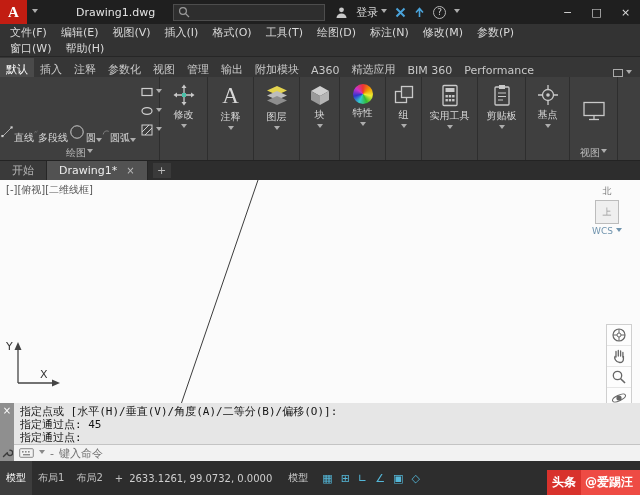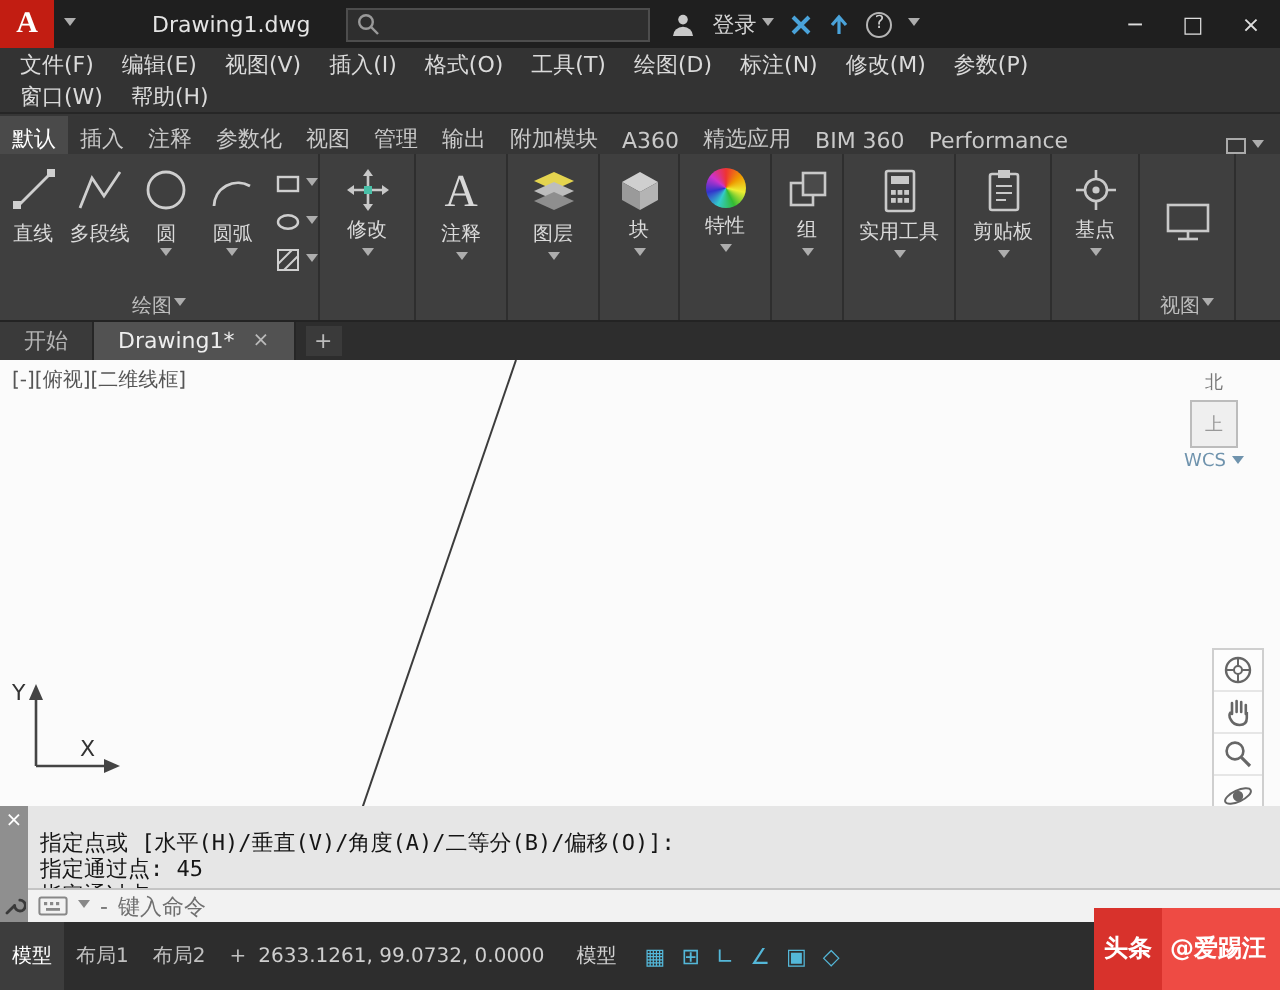--- a/index.html
+++ b/index.html
@@ -33,21 +33,21 @@
 .rtab.active{background:#4a4a4a;color:#fff}
 .rtabctl{margin-left:auto;display:flex;align-items:center;gap:3px;padding-right:8px}
 .rbox{width:10px;height:8px;border:1px solid #aaa}
 
 
 .rbody{height:84px;background:#3f3f3f;display:flex;flex:0 0 auto;border-bottom:1px solid #232323}
 .panel{border-right:1px solid #2e2e2e;display:flex;flex-direction:column}
 .pfoot{height:15px;display:flex;align-items:center;justify-content:center;gap:1px;font-size:10px;color:#bdbdbd}
 .drawp{width:160px}
 .drawtools{flex:1;display:flex}
-.dtool{width:34px;display:flex;flex-direction:column;align-items:center;padding-top:5px}
+.dtool{width:34px;display:flex;flex-direction:row;align-items:flex-end;padding-top:5px}
 .dtool .lbl{font-size:10px;color:#dadada;margin-top:2px;white-space:nowrap}
 .minicol{display:flex;flex-direction:column;gap:5px;padding:8px 0 0 4px}
 .minirow{display:flex;align-items:center;gap:2px}
 .cpanel{align-items:center;justify-content:flex-start;padding-top:7px;gap:2px}
 .cpanel .lbl{font-size:10px;color:#dadada;white-space:nowrap}
 .viewp{width:48px}
 .vbig{flex:1;display:flex;align-items:center;justify-content:center}
 .wheel{width:20px;height:20px;border-radius:50%;background:conic-gradient(#e33,#e90,#ee3,#3b3,#3cc,#33c,#c3c,#e33)}
 
 
@@ -69,35 +69,35 @@
 .navbar{position:absolute;top:144px;right:8px;width:26px;background:#fdfdfd;border:1px solid #cfcfcf;display:flex;flex-direction:column;align-items:center}
 .navitem{width:24px;height:21px;display:flex;align-items:center;justify-content:center;border-bottom:1px solid #e6e6e6}
 .navitem:last-child{border-bottom:none}
 .ucs{position:absolute;left:4px;bottom:8px}
 
 
 .cmd{height:58px;display:flex;flex:0 0 auto;background:#e6e6e6}
 .cmdside{width:14px;background:#8f8f8f;display:flex;flex-direction:column;align-items:center;justify-content:space-between;padding:3px 0}
 .cmdclose{color:#fff;font-size:10px;line-height:10px}
 .cmdmain{flex:1;display:flex;flex-direction:column;min-width:0}
-.cmdhist{flex:1;padding:12px 6px 0;font-family:"DejaVu Sans Mono","Liberation Mono",monospace;font-size:11px;line-height:13px;color:#151515;white-space:nowrap;overflow:hidden}
+.cmdhist{flex:1;padding:2px 6px 0;font-family:"DejaVu Sans Mono","Liberation Mono",monospace;font-size:11px;line-height:13px;color:#151515;white-space:nowrap;overflow:hidden}
 .cmdin{height:17px;background:#f2f2f2;border-top:1px solid #c4c4c4;display:flex;align-items:center;gap:5px;padding:0 5px;font-size:11px;color:#707070}
 .cmdin .car{border-top-color:#888}
 
 
 .sbar{height:34px;background:#2d2d2d;display:flex;align-items:center;color:#c0c0c0;font-size:10px;flex:0 0 auto}
 .ltab{padding:0 6px;height:100%;display:flex;align-items:center;white-space:nowrap}
 .ltab.active{color:#fff;background:#3d3d3d}
 .coords{color:#cfcfcf;white-space:nowrap}
 .spacelbl{margin-left:16px;color:#d0d0d0;white-space:nowrap}
 .sicons{display:flex;align-items:center;gap:8px;margin-left:14px;color:#54b7d8}
 .sicon{font-size:11px;line-height:11px}
 
 
-.wm{position:absolute;right:0;bottom:0;height:41px;display:flex;align-items:stretch;z-index:60;font-weight:bold;font-size:12px;color:#fff}
+.wm{position:absolute;right:0;bottom:0;height:25px;display:flex;align-items:stretch;z-index:60;font-weight:bold;font-size:12px;color:#fff}
 .wmb{background:#d8322c;display:flex;align-items:center;padding:0 5px}
 .wmu{background:#ee4b44;display:flex;align-items:center;padding:0 7px 0 4px}
 </style>
 </head>
 <body>
 
 <div class="app">
 
   <div class="tbar">
     <div class="logo">

